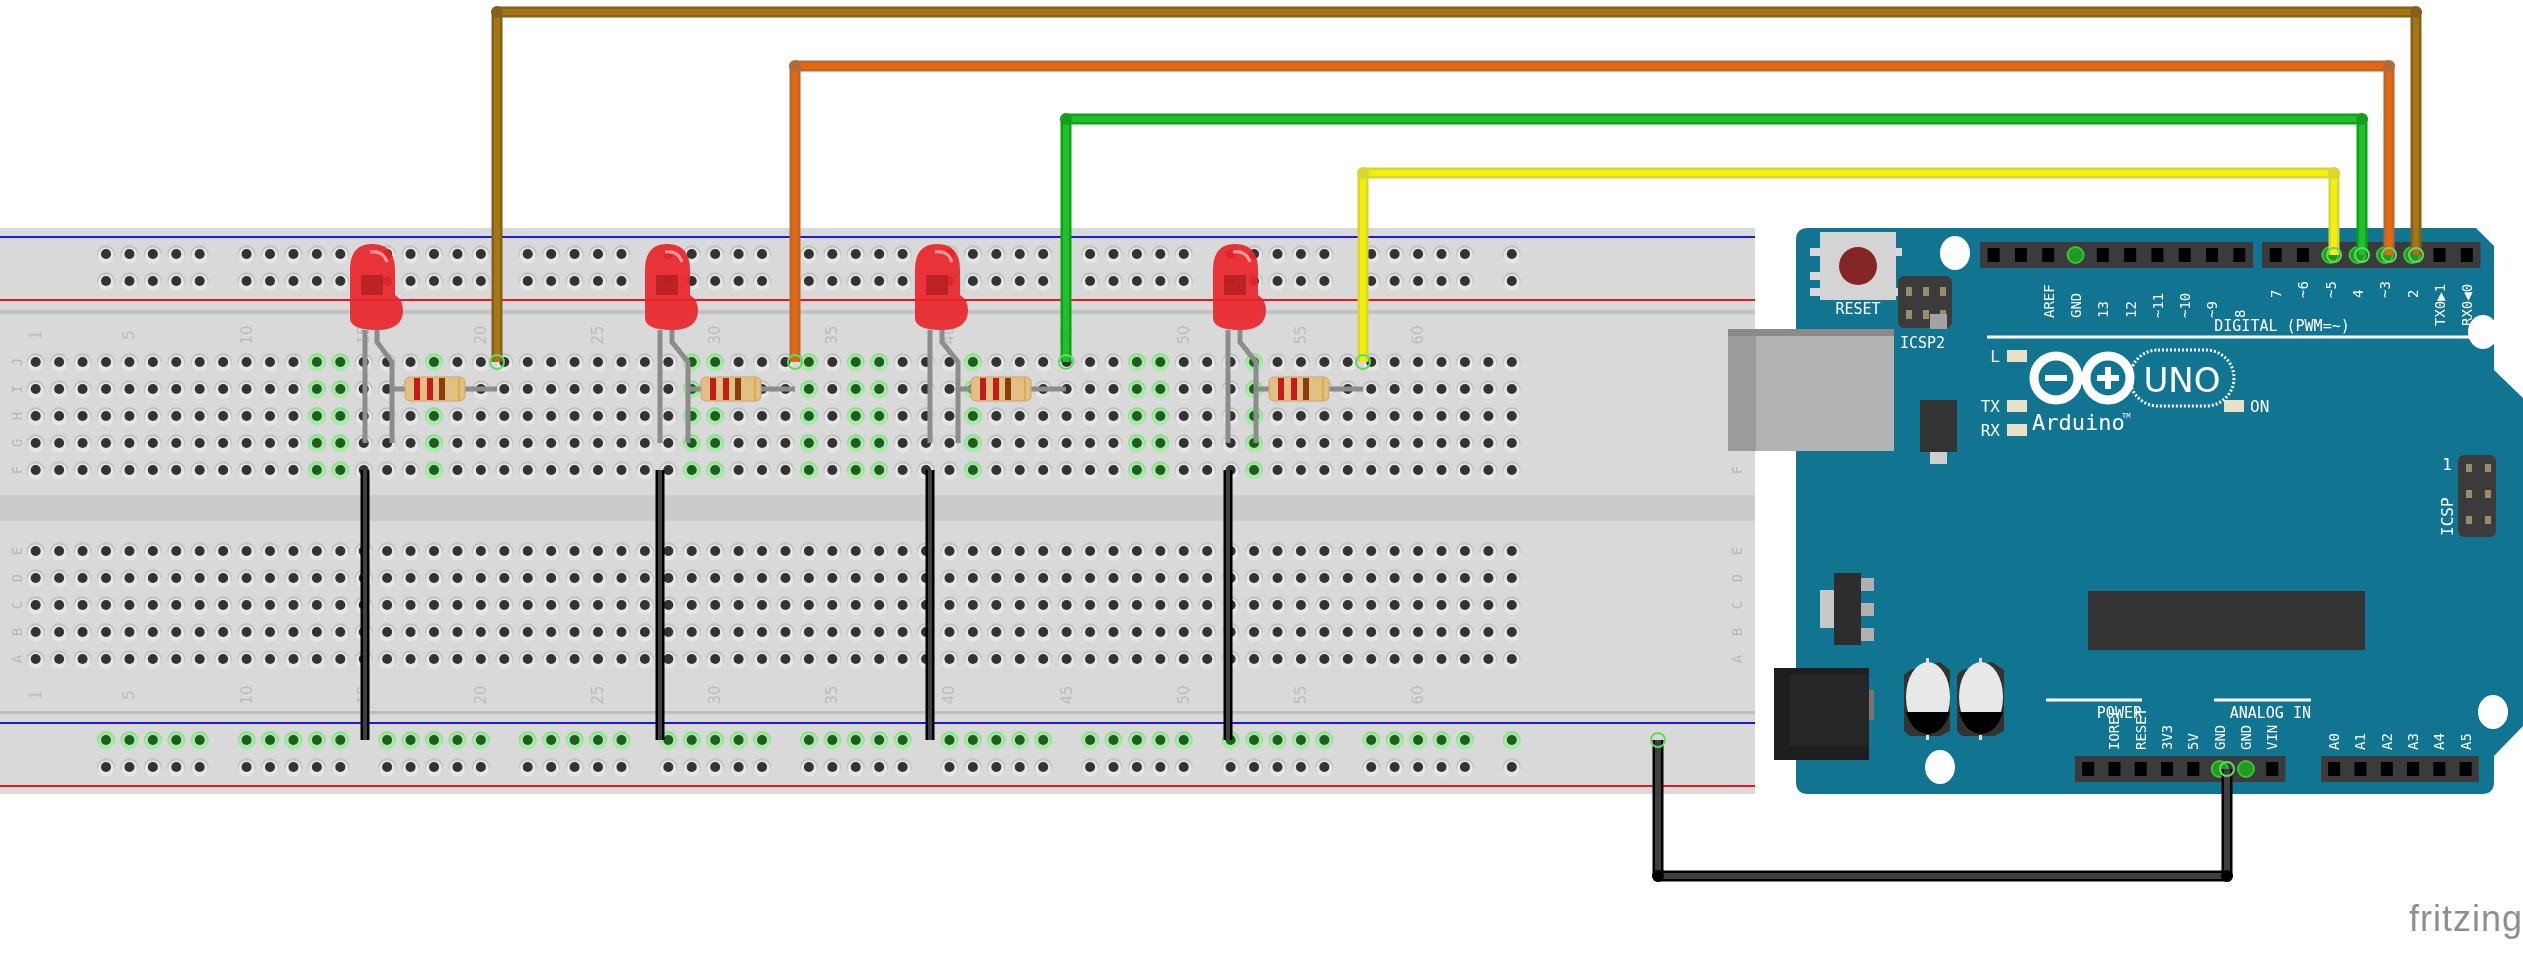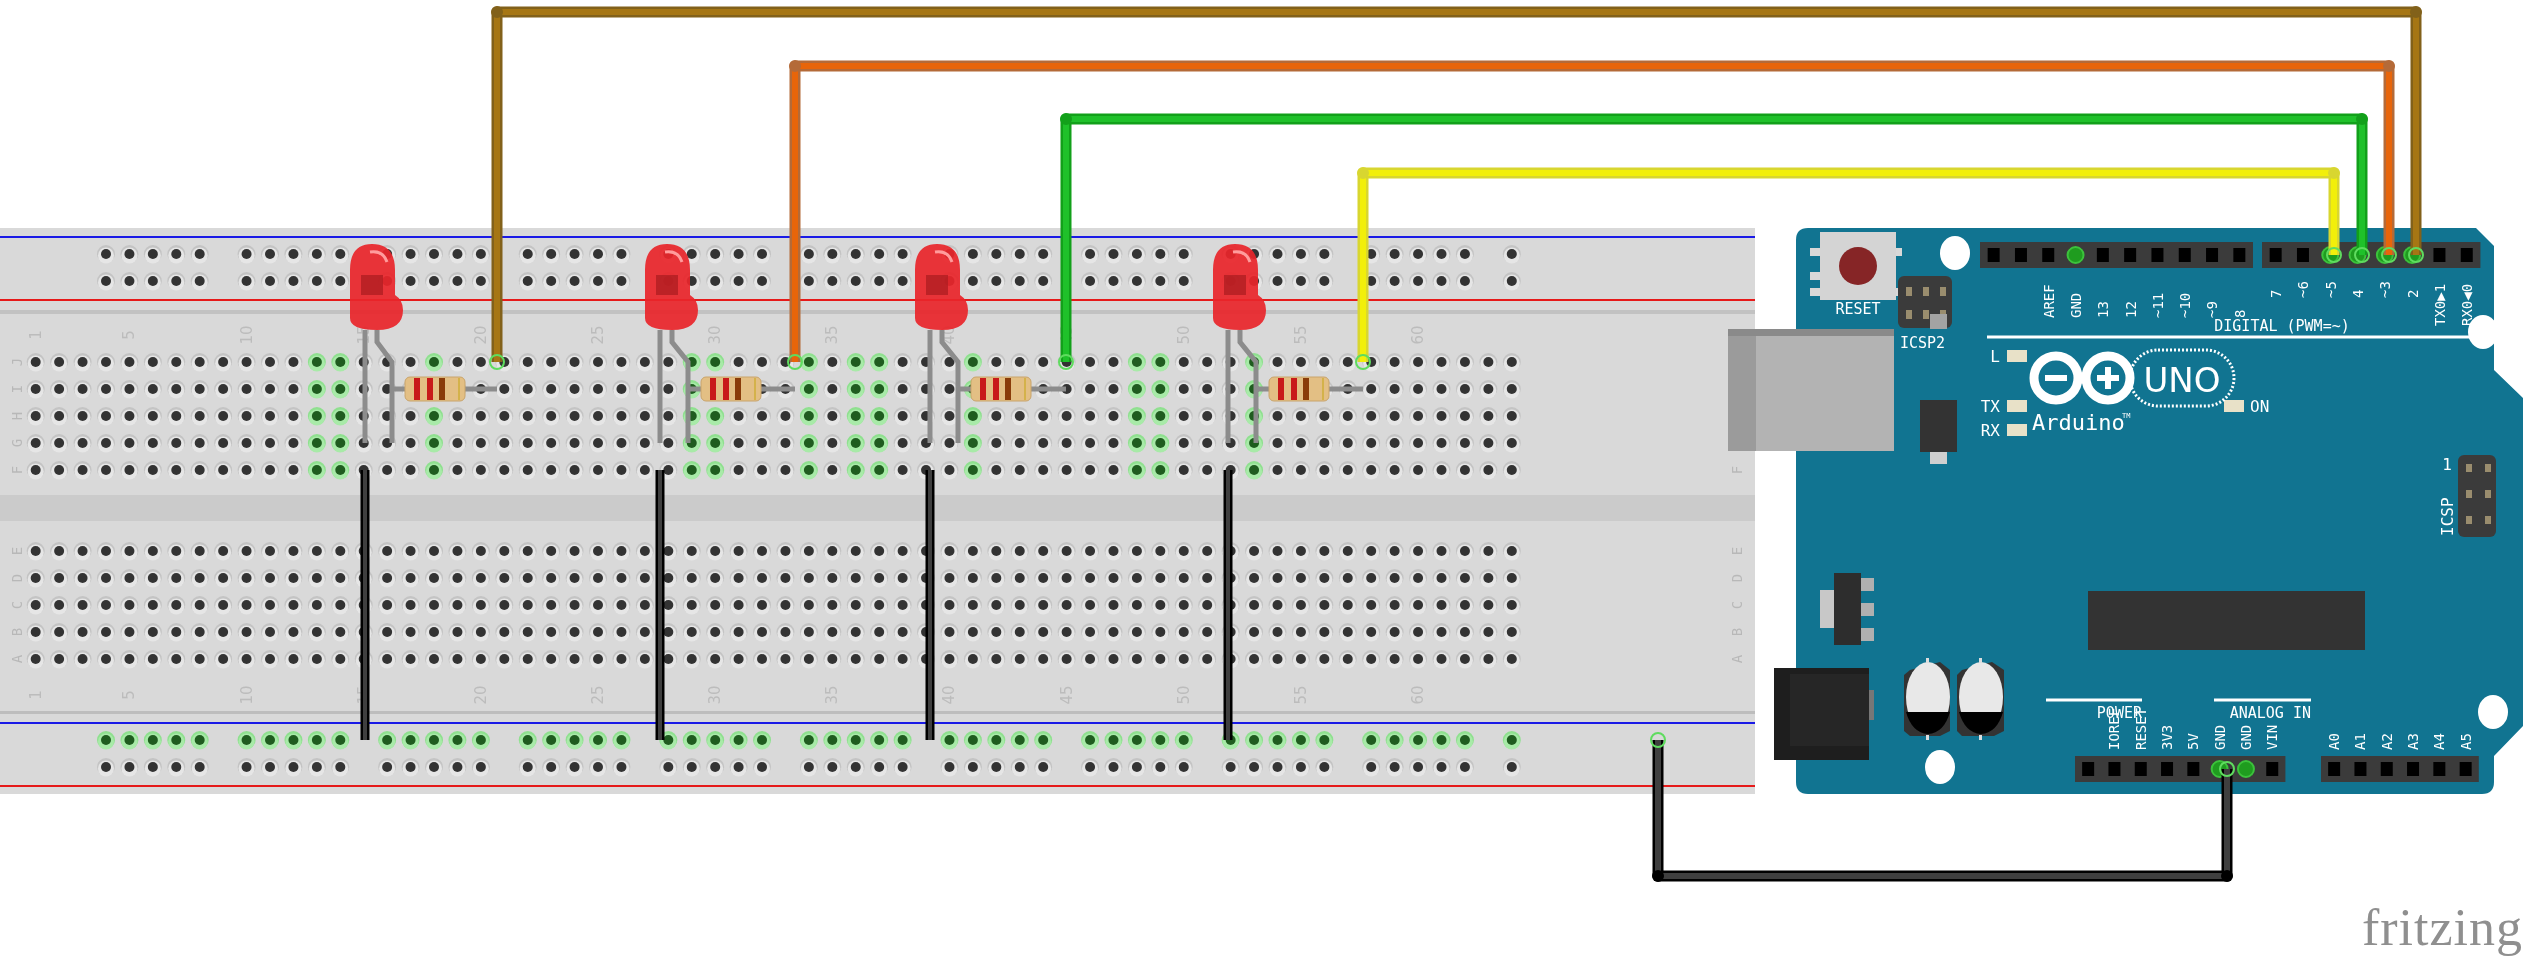--- a/index.html
+++ b/index.html
@@ -1,19 +1,19 @@
 <!DOCTYPE html>
 <html><head>
 <meta charset="utf-8">
 <style>
   html,body{margin:0;padding:0;background:#fff;}
   body{width:2523px;height:957px;position:relative;overflow:hidden;font-family:"DejaVu Sans Mono","Liberation Mono",monospace;}
   #stage{position:absolute;left:0;top:0;}
   .lbl{font-family:"DejaVu Sans Mono","Liberation Mono",monospace;}
-  .logo{position:absolute;right:0;top:898px;font-family:Liberation Serif, serif;font-size:52px;color:#8f8f8f;letter-spacing:1px;}
+  .logo{position:absolute;right:0;top:898px;font-family:Liberation Sans, sans-serif;font-size:36px;color:#8f8f8f;letter-spacing:1px;}
 </style>
 </head>
 <body>
 
 <svg id="stage" width="2523" height="957" viewBox="0 0 2523 957" xmlns="http://www.w3.org/2000/svg">
   <defs>
     <radialGradient id="holeG" cx="50%" cy="50%" r="50%">
       <stop offset="0" stop-color="#333"></stop>
         <stop offset="0.55" stop-color="#333"></stop>
         <stop offset="0.6" stop-color="#c4c4c4"></stop>

